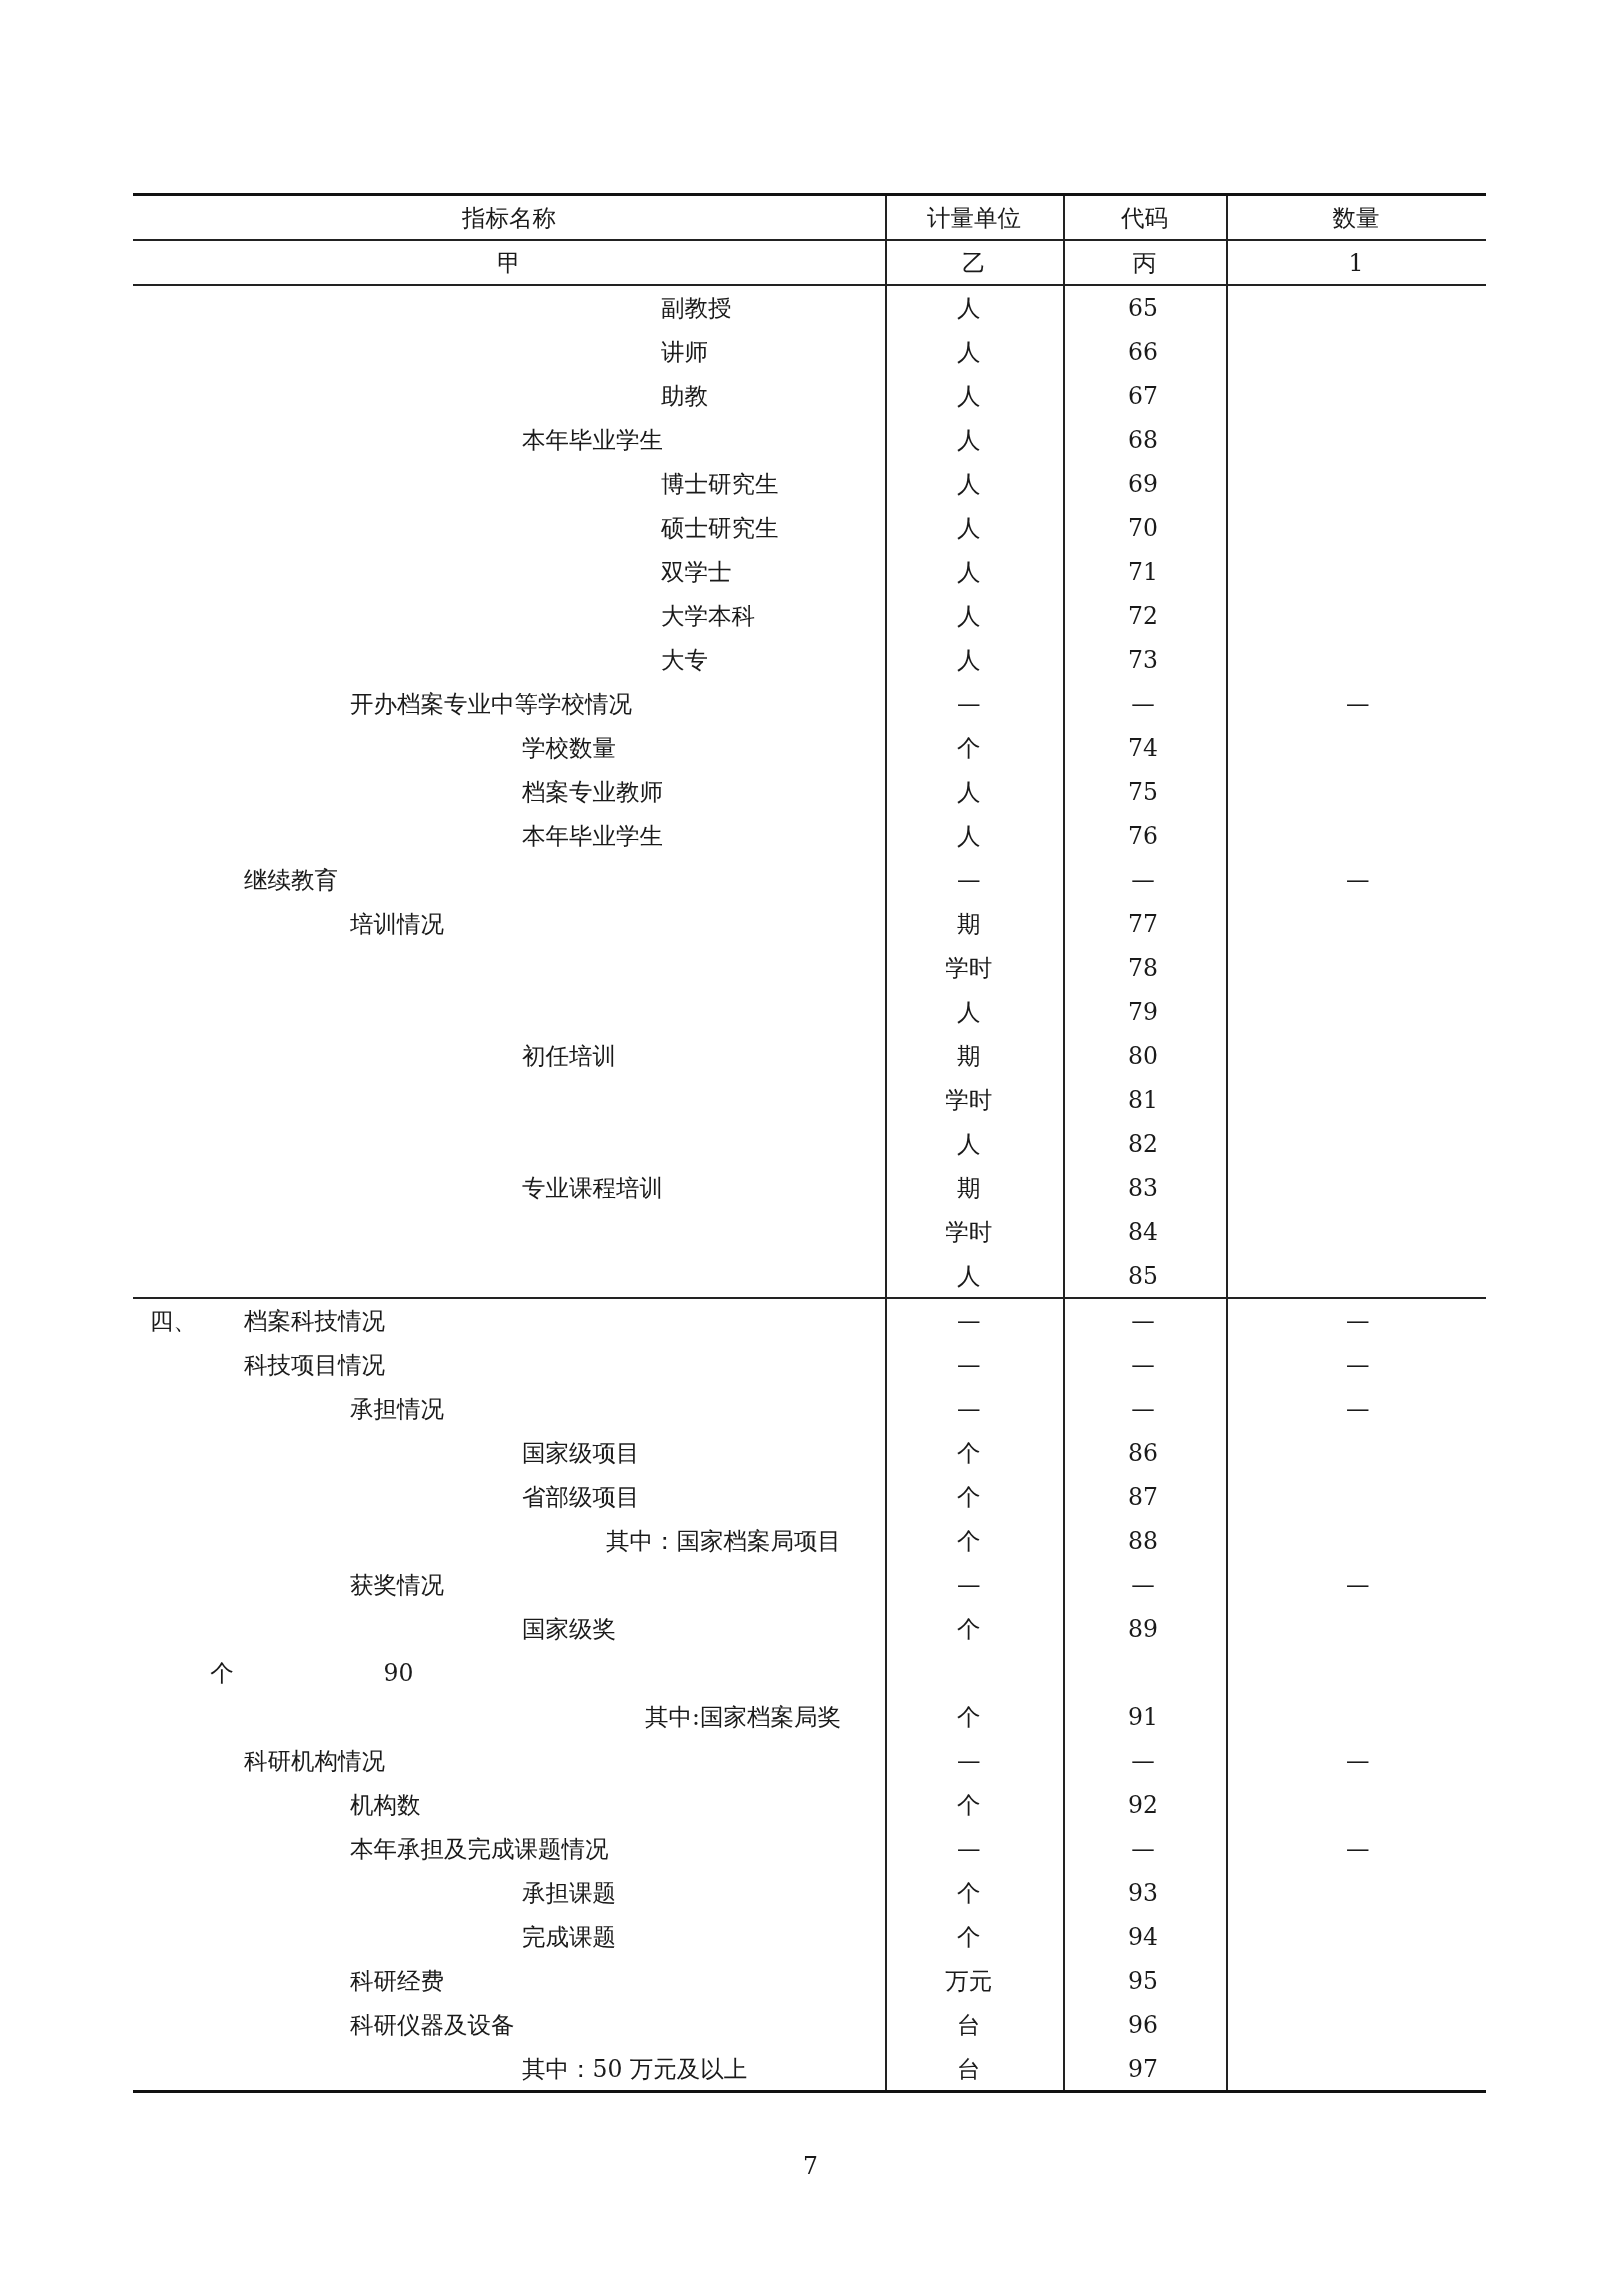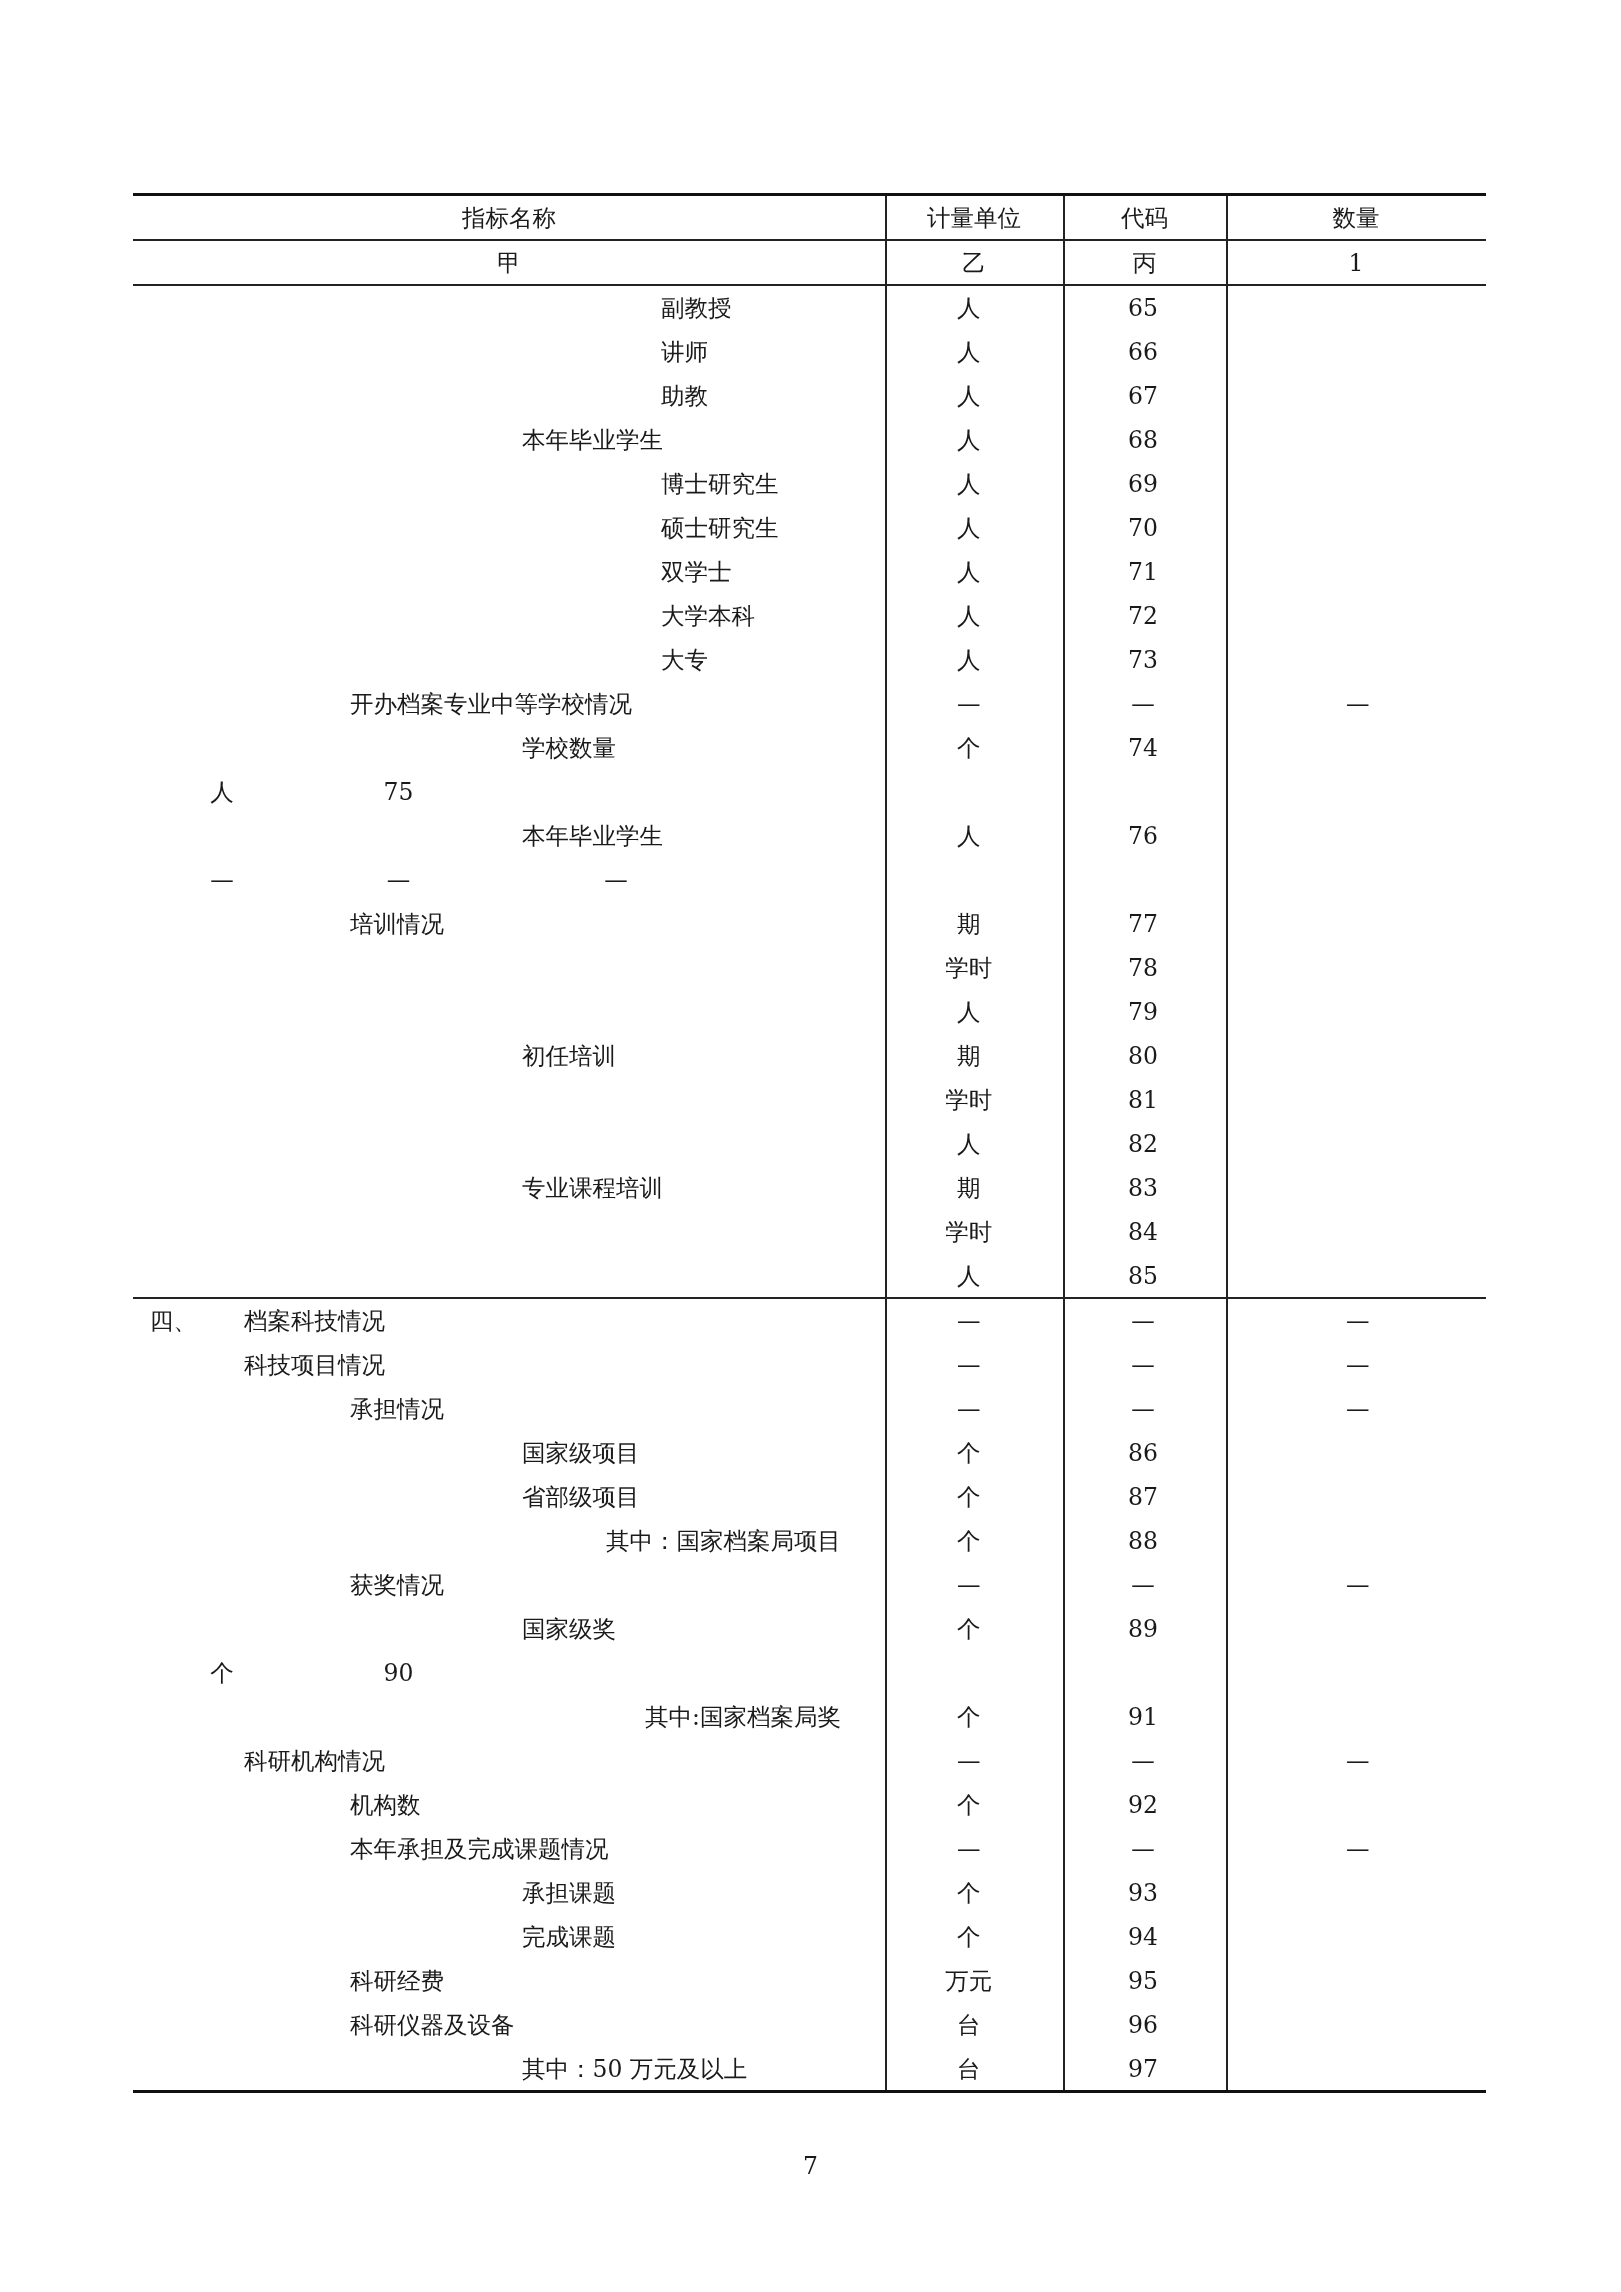--- a/index.html
+++ b/index.html
@@ -138,34 +138,42 @@
       <div class="row">
     <div class="name">
       <span class="num"></span>
       <span class="label" style="left: 389px;">学校数量</span>
     </div>
     <div class="c1">个</div>
     <div class="c2">74</div>
     <div class="c3"></div>
   </div>
       <div class="row">
+    <div class="name">
+      <span class="num"></span>
+      <span class="label" style="left: 389px;">档案专业教师</span>
+    </div>
     <div class="c1">人</div>
     <div class="c2">75</div>
     <div class="c3"></div>
   </div>
       <div class="row">
     <div class="name">
       <span class="num"></span>
       <span class="label" style="left: 389px;">本年毕业学生</span>
     </div>
     <div class="c1">人</div>
     <div class="c2">76</div>
     <div class="c3"></div>
   </div>
       <div class="row">
+    <div class="name">
+      <span class="num"></span>
+      <span class="label" style="left: 111px;">继续教育</span>
+    </div>
     <div class="c1">—</div>
     <div class="c2">—</div>
     <div class="c3">—</div>
   </div>
       <div class="row">
     <div class="name">
       <span class="num"></span>
       <span class="label" style="left: 217px;">培训情况</span>
     </div>
     <div class="c1">期</div>

